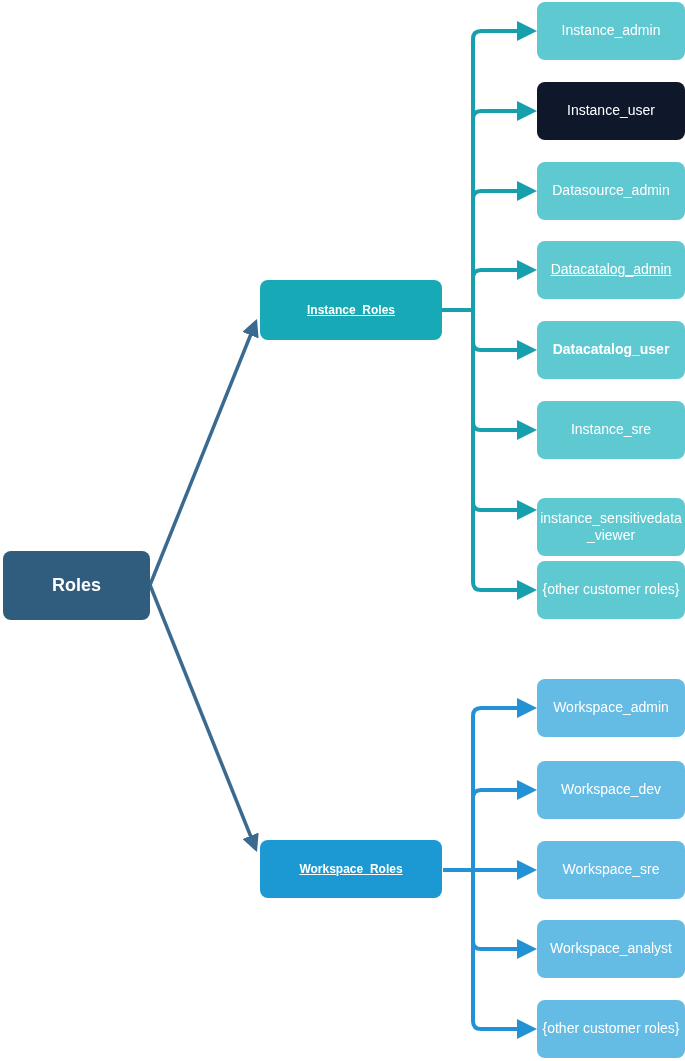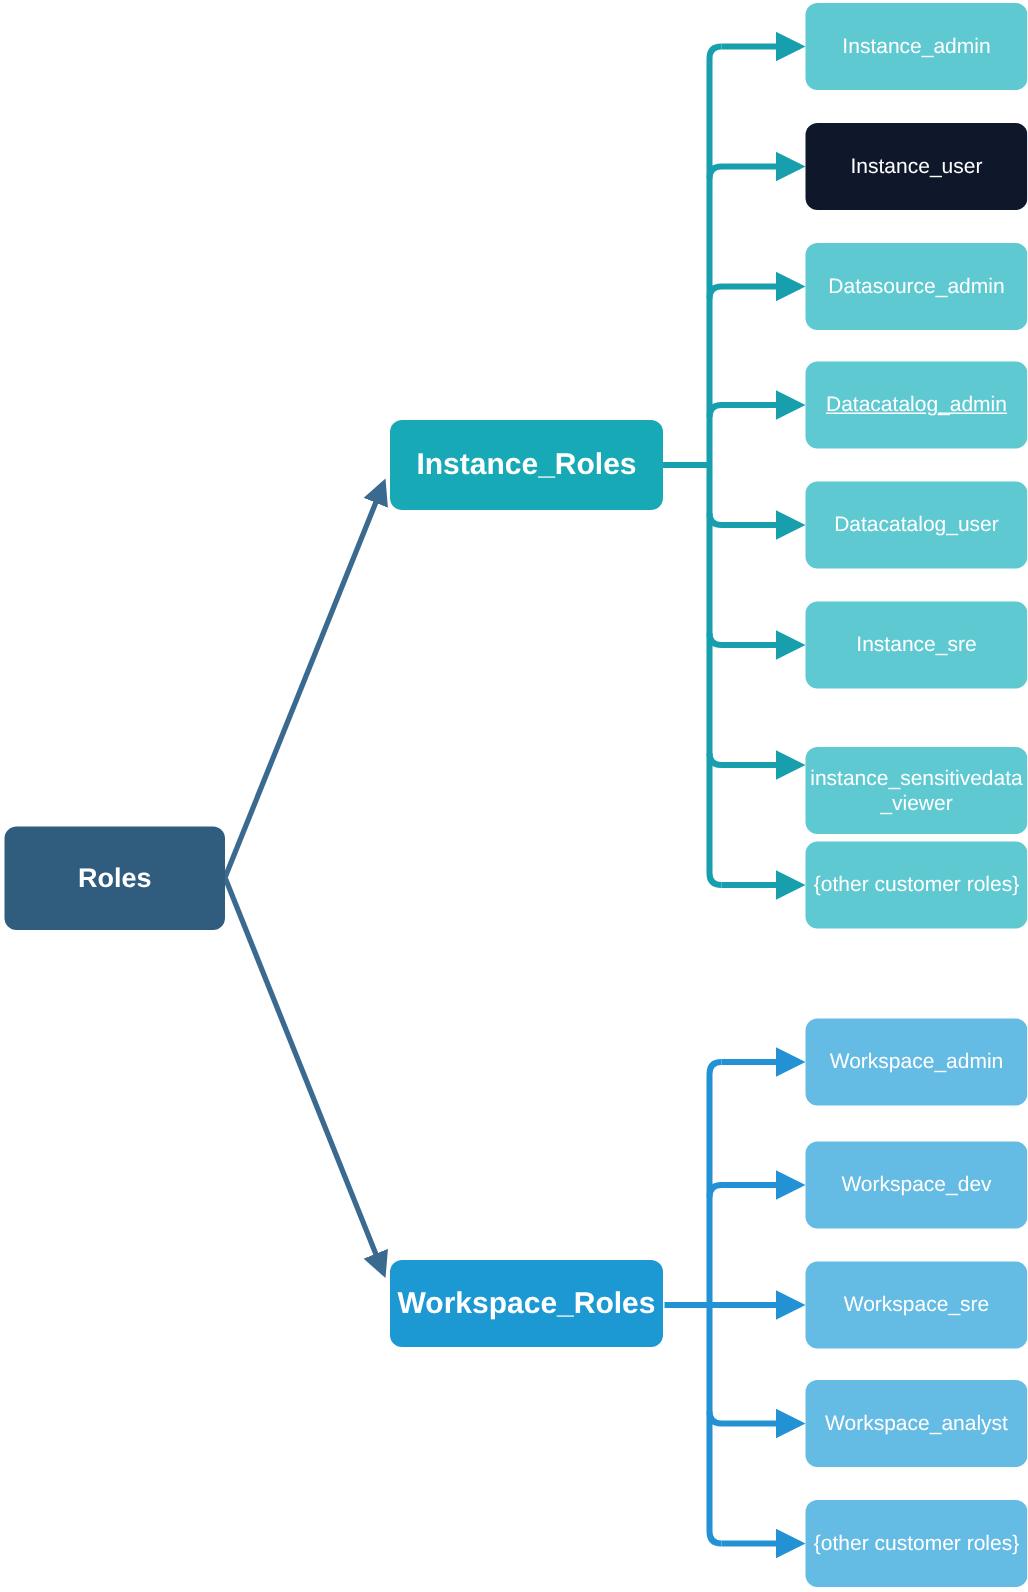--- a/index.html
+++ b/index.html
@@ -44,22 +44,23 @@
     left: 3px;
     top: 551px;
     width: 147px;
     height: 69px;
     font-size: 18px;
     font-weight: bold;
   }
   .mid-node {
     left: 260px;
     width: 182px;
-    font-size: 20px;
+    font-size: 12px;
     font-weight: bold;
+    text-decoration: underline;
   }
   .mid-instance { top: 280px; height: 60px; }
   .mid-workspace { top: 840px; height: 58px; }
   .leaf {
     left: 537px;
     width: 148px;
     height: 58px;
     font-size: 14px;
     font-weight: normal;
     line-height: 1.25;
@@ -116,21 +117,21 @@
   <div class="node root-node" style="background-color: rgb(48, 92, 126);">Roles</div>
 
   <div class="node mid-node mid-instance" style="background-color: rgb(23, 169, 181);">Instance_Roles</div>
 
   <div class="node mid-node mid-workspace" style="background-color: rgb(28, 152, 210);">Workspace_Roles</div>
 
   <div class="node leaf" style="top: 2px; background-color: rgb(95, 201, 210);">Instance_admin</div>
   <div class="node leaf" style="top: 82px; background-color: #0f172a;">Instance_user</div>
   <div class="node leaf" style="top: 162px; background-color: rgb(95, 201, 210);">Datasource_admin</div>
   <div class="node leaf" style="top: 241px; background-color: rgb(95, 201, 210); text-decoration: underline;">Datacatalog_admin</div>
-  <div class="node leaf" style="top: 321px; background-color: rgb(95, 201, 210);">Datacatalog_user</div>
+  <div class="node leaf" style="top: 321px; background-color: rgb(95, 201, 210); font-weight: bold;">Datacatalog_user</div>
   <div class="node leaf" style="top: 401px; background-color: rgb(95, 201, 210);">Instance_sre</div>
   <div class="node leaf" style="top: 498px; background-color: rgb(95, 201, 210);">instance_sensitivedata_viewer</div>
   <div class="node leaf" style="top: 561px; background-color: rgb(95, 201, 210);">{other customer roles}</div>
 
   <div class="node leaf" style="top: 679px; background-color: rgb(100, 187, 227);">Workspace_admin</div>
   <div class="node leaf" style="top: 761px; background-color: rgb(100, 187, 227);">Workspace_dev</div>
   <div class="node leaf" style="top: 841px; background-color: rgb(100, 187, 227);">Workspace_sre</div>
   <div class="node leaf" style="top: 920px; background-color: rgb(100, 187, 227);">Workspace_analyst</div>
   <div class="node leaf" style="top: 1000px; background-color: rgb(100, 187, 227);">{other customer roles}</div>
 

